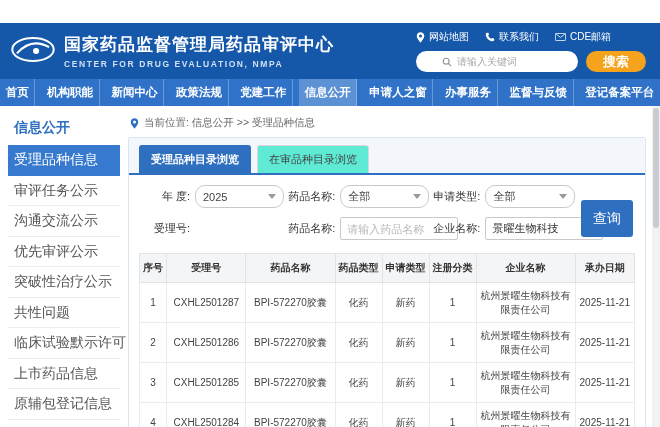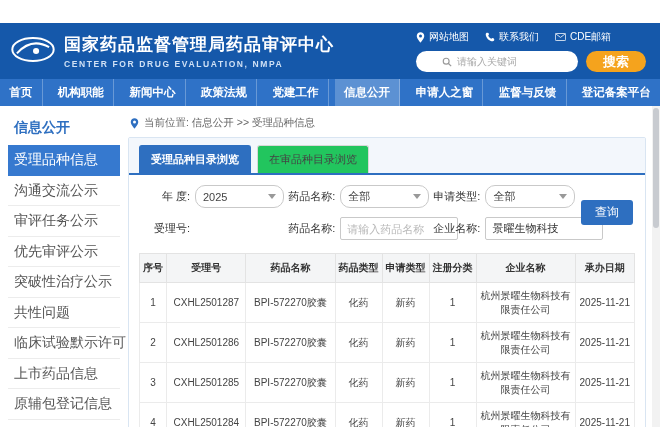--- a/index.html
+++ b/index.html
@@ -38,36 +38,36 @@
   .sidebar-title { color:var(--accent_blue,#2e6fc0); font-size:14px; font-weight:bold; padding:5px 6px 8px; }
   .side-item { padding:6px 6px; font-size:14px; color:#555; border-bottom:1px solid #ececec; cursor:pointer; line-height:1.25; white-space:nowrap; }
   .side-item.active { background:var(--sidebar_active,#3679cf); color:#fff; border-color:transparent; }
 
   .main { flex:1; min-width:0; display:flex; flex-direction:column; }
   .breadcrumb { display:flex; align-items:center; gap:5px; font-size:10.5px; color:#666; padding:2px 2px 7px; }
   .breadcrumb .pin { color:var(--accent_blue,#2e6fc0); display:flex; }
 
   .panel { flex:1; background:#fff; border:1px solid #d9e5f2; border-radius:2px; display:flex; flex-direction:column; overflow:hidden; }
   .tabs { display:flex; gap:6px; padding:7px 10px 0; background:#f3f7fc; border-bottom:2px solid var(--accent_blue,#2e6fc0); }
-  .tab { font-size:11px; padding:6px 11px; background:#22c55e; color:#444; border:1px solid #d8d8d8; border-bottom:none;
+  .tab { font-size:11px; padding:6px 11px; background:#5eead4; color:#444; border:1px solid #d8d8d8; border-bottom:none;
     border-radius:3px 3px 0 0; cursor:pointer; white-space:nowrap; }
   .tab.active { background:var(--accent_blue,#2e6fc0); border-color:var(--accent_blue,#2e6fc0); color:#fff; font-weight:bold; }
 
   .filters { position:relative; padding:10px 70px 2px 10px; }
   .filter-row { display:flex; margin-bottom:9px; }
   .field { display:flex; align-items:center; font-size:11px; color:#333; width:33.3%; }
   .field label { width:56px; text-align:right; padding-right:5px; flex:none; white-space:nowrap; }
   .select { flex:1; max-width:118px; height:23px; border:1px solid #c9c9c9; border-radius:10px; background:#fff;
     display:flex; align-items:center; justify-content:space-between; padding:0 7px; cursor:pointer; color:#444; }
   .caret { width:0; height:0; border-left:4px solid transparent; border-right:4px solid transparent; border-top:5px solid #999; }
   .text-input { flex:1; max-width:118px; height:23px; border:1px solid #c9c9c9; border-radius:2px; padding:0 6px;
     font-size:11px; color:#333; outline:none; }
   .text-input::placeholder { color:#b9b9b9; }
-  .query-btn { position:absolute; right:12px; top:25px; width:52px; height:25px; background:var(--accent_blue,#2e6fc0);
-    border:none; border-radius:3px; color:#fff; font-size:12px; cursor:pointer; }
+  .query-btn { position:absolute; right:12px; top:25px; width:52px; height:37px; background:var(--accent_blue,#2e6fc0);
+    border:none; border-radius:3px; color:#fff; font-size:14px; cursor:pointer; }
 
   .data-table { width:calc(100% - 20px); margin:2px 10px 0; border-collapse:collapse; table-layout:fixed;
     font-size:10px; text-align:center; }
   .data-table th { background:#f4f5f6; border:1px solid #e3e3e3; padding:7px 2px; color:#333; font-weight:bold; white-space:nowrap; }
   .data-table td { border:1px solid #ebebeb; padding:6px 3px; color:#444; line-height:1.35; word-break:break-all; }
   .data-table td:last-child { white-space:nowrap; }
   .data-table th:nth-child(1){width:5.5%} .data-table th:nth-child(2){width:16%}
   .data-table th:nth-child(3){width:18%} .data-table th:nth-child(4){width:9.5%}
   .data-table th:nth-child(5){width:9.5%} .data-table th:nth-child(6){width:9.5%}
   .data-table th:nth-child(7){width:20%} .data-table th:nth-child(8){width:12%}
@@ -140,31 +140,32 @@
   </header>
 
   <nav class="nav-bar">
     <a class="nav-item">首页</a>
     <a class="nav-item">机构职能</a>
     <a class="nav-item">新闻中心</a>
     <a class="nav-item">政策法规</a>
     <a class="nav-item">党建工作</a>
     <a class="nav-item active">信息公开</a>
     <a class="nav-item">申请人之窗</a>
+    <a class="nav-item">办事服务</a>
     <a class="nav-item">监督与反馈</a>
     <a class="nav-item">登记备案平台</a>
   </nav>
 
   <div class="content">
 
     <aside class="sidebar">
       <div class="sidebar-title">信息公开</div>
       <div class="side-item active">受理品种信息</div>
+      <div class="side-item">审评任务公示</div>
       <div class="side-item">沟通交流公示</div>
-      <div class="side-item">审评任务公示</div>
       <div class="side-item">优先审评公示</div>
       <div class="side-item">突破性治疗公示</div>
       <div class="side-item">共性问题</div>
       <div class="side-item">临床试验默示许可</div>
       <div class="side-item">上市药品信息</div>
       <div class="side-item">原辅包登记信息</div>
       <div class="side-item">药品目录集信息</div>
       <div class="side-item">监督与反馈</div>
       <div class="side-item">附条件批准品种</div>
     </aside>

